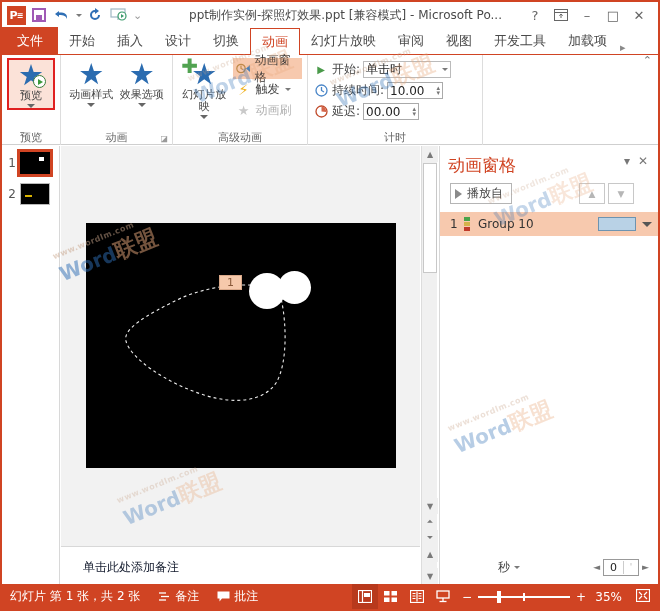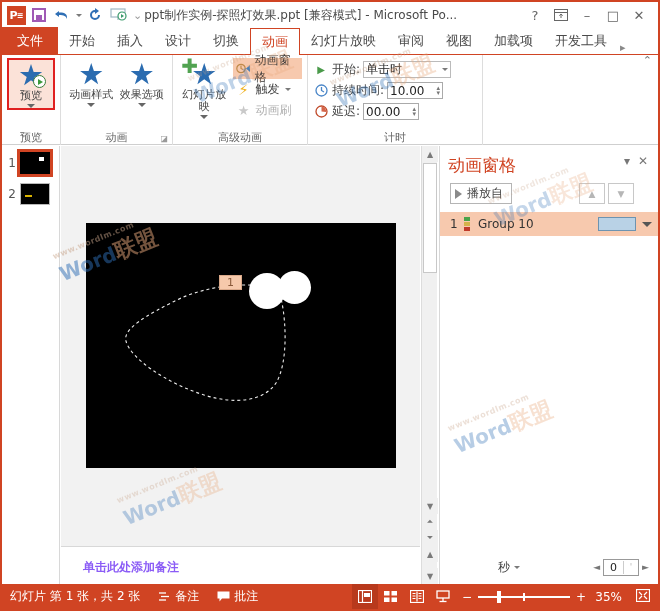--- a/index.html
+++ b/index.html
@@ -47,21 +47,21 @@
     content: ""; position: absolute; left: 2px; bottom: 0;
     width: 6px; height: 5px; background: #a05ab5;
   }
   .arrow-sm {
     width: 0; height: 0; border-left: 3px solid transparent;
     border-right: 3px solid transparent; border-top: 3px solid #7a7a7a;
     margin-left: 1px;
   }
   .qat-sep { color: #9a9a9a; font-size: 11px; padding: 0 2px; }
   .title-text {
-    flex: 1; text-align: left; font-size: 12px; color: #4a4a4a;
+    flex: 1; text-align: right; font-size: 12px; color: #4a4a4a;
     white-space: nowrap; overflow: hidden; padding-right: 20px;
   }
   .win-btns { display: flex; align-items: center; gap: 0px; padding-right: 6px; }
   .win-btn {
     width: 26px; height: 22px; display: flex; align-items: center;
     justify-content: center; color: #666; font-size: 13px;
   }
 
   
   .tabbar {
@@ -202,21 +202,21 @@
     position: absolute; left: 163px; top: 52px; width: 67px; height: 32px;
   }
   .office-text {
     position: absolute; left: 17px; top: 9px; font-size: 12px; color: #111;
     font-family: "DejaVu Sans", sans-serif;
   }
   .notesbar {
     position: absolute; left: 59px; top: 400px; width: 359px; height: 38px;
     background: #fff; border-top: 1px solid #d8d8d8;
   }
-  .notes-text { position: absolute; left: 22px; top: 12px; font-size: 12px; color: #8b5cf6; font-weight: bold; }
+  .notes-text { position: absolute; left: 22px; top: 12px; font-size: 12px; color: #0f172a; }
 
   
   .vscroll {
     position: absolute; left: 419px; top: 0; width: 16px; height: 400px;
     background: #f0f0f0; border-left: 1px solid #dcdcdc;
   }
   .vs-btn {
     width: 16px; height: 16px; background: #f0f0f0;
     display: flex; align-items: center; justify-content: center;
     font-size: 8px; color: #7a7a7a;
@@ -363,22 +363,22 @@
   <div class="tabbar">
     <div class="tab-file">文件</div>
     <div class="tab">开始</div>
     <div class="tab">插入</div>
     <div class="tab">设计</div>
     <div class="tab">切换</div>
     <div class="tab active">动画</div>
     <div class="tab">幻灯片放映</div>
     <div class="tab">审阅</div>
     <div class="tab">视图</div>
+    <div class="tab">开发工具</div>
     <div class="tab">加载项</div>
-    <div class="tab">开发工具</div>
     <div class="tab-more">▸</div>
   </div>
 
   <div class="ribbon">
 
     <div class="rgroup" style="width:58px">
       <div class="rgroup-body" style="justify-content:center">
         <div class="bigbtn preview-sel">
           <div class="star">★
             <div class="playbadge"></div>

